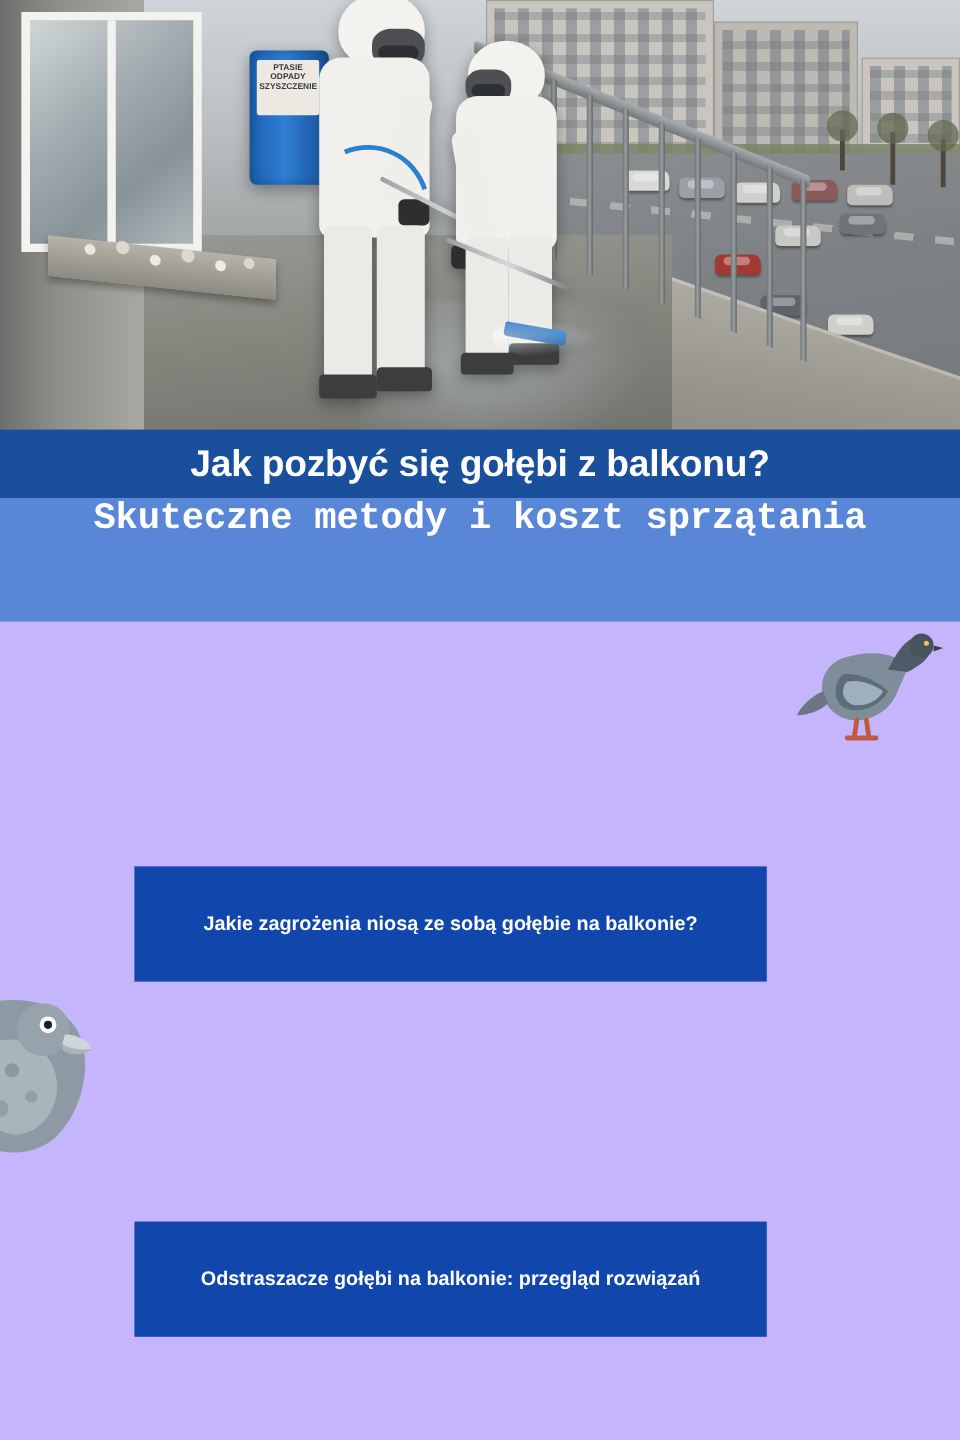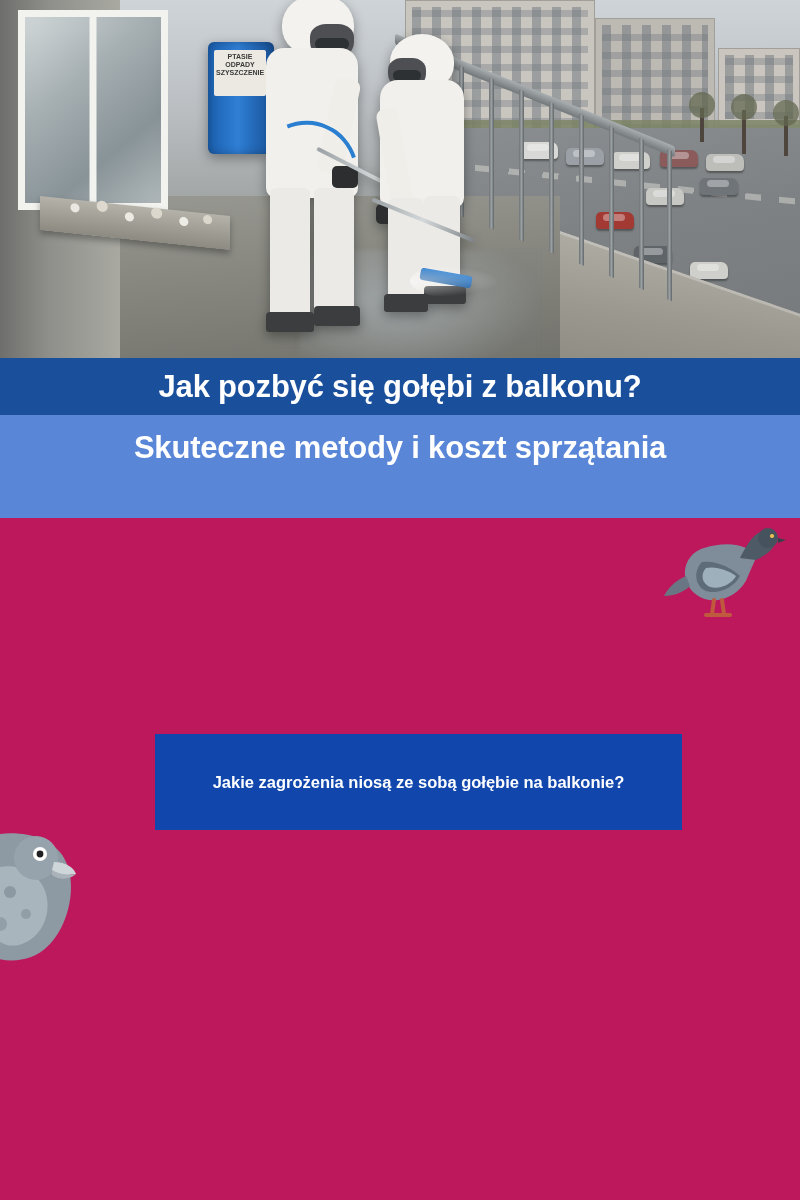--- a/index.html
+++ b/index.html
@@ -8,21 +8,21 @@
     height: 1200px;
     background: #ffffff;
     font-family: "Liberation Sans", sans-serif;
     overflow: hidden;
   }
 
   .page {
     position: relative;
     width: 800px;
     height: 1200px;
-    background: #be185d;
+    background: #c4b5fd;
   }
 
   
   .hero {
     position: absolute;
     top: 0; left: 0;
     width: 800px;
     height: 380px;
     overflow: hidden;
     background: #8d8d88;
@@ -240,21 +240,22 @@
     position: absolute;
     left: 0; top: 358px; width: 800px; height: 57px;
     background: #1a4f9c;
     display: flex; align-items: center; justify-content: center;
   }
   .title-band-2 {
     position: absolute;
     left: 0; top: 415px; width: 800px; height: 103px;
     background: #5a86d8;
     display: flex; align-items: flex-start; justify-content: center;
-    padding-top: 15px;
+    padding-top: 0;
+    font-family: Liberation Mono, monospace;
   }
   .title-line {
     color: #ffffff;
     font-size: 31px;
     font-weight: bold;
     letter-spacing: -0.2px;
     text-align: center;
     white-space: nowrap;
   }
 
@@ -273,21 +274,21 @@
     align-items: center;
     justify-content: center;
     text-align: center;
     font-size: 16.5px;
     font-weight: bold;
     line-height: 26px;
     padding: 0 26px;
     cursor: pointer;
   }
   .toc-item.i0 { top: 34px;  height: 96px; }
-  .toc-item.i1 { top: 194px; height: 96px; margin-left: 43px; }
+  .toc-item.i1 { top: 182px; height: 96px; }
   .toc-item.i2 { top: 330px; height: 96px; }
   .toc-item.i3 { top: 478px; height: 96px; }
 
   
   .pigeon-right {
     position: absolute;
     left: 660px; top: 518px;
     width: 126px; height: 110px;
   }
   .pigeon-left {
@@ -435,15 +436,16 @@
       <path d="M60 42 C66 46 76 48 84 46 C78 52 66 52 60 47 Z" fill="#aab3ba"></path>
 
       <circle cx="18" cy="64" r="6" fill="#7d8a93" opacity=".65"></circle>
       <circle cx="34" cy="86" r="5" fill="#7d8a93" opacity=".55"></circle>
       <circle cx="8" cy="96" r="7" fill="#7d8a93" opacity=".5"></circle>
     </svg>
   </div>
 
   <div class="toc">
     <div class="toc-item i1">Jakie zagrożenia niosą ze sobą gołębie na balkonie?</div>
+    <div class="toc-item i3">Odstraszacze gołębi na balkonie: przegląd rozwiązań</div>
   </div>
 
 </div>
 
 </body></html>

